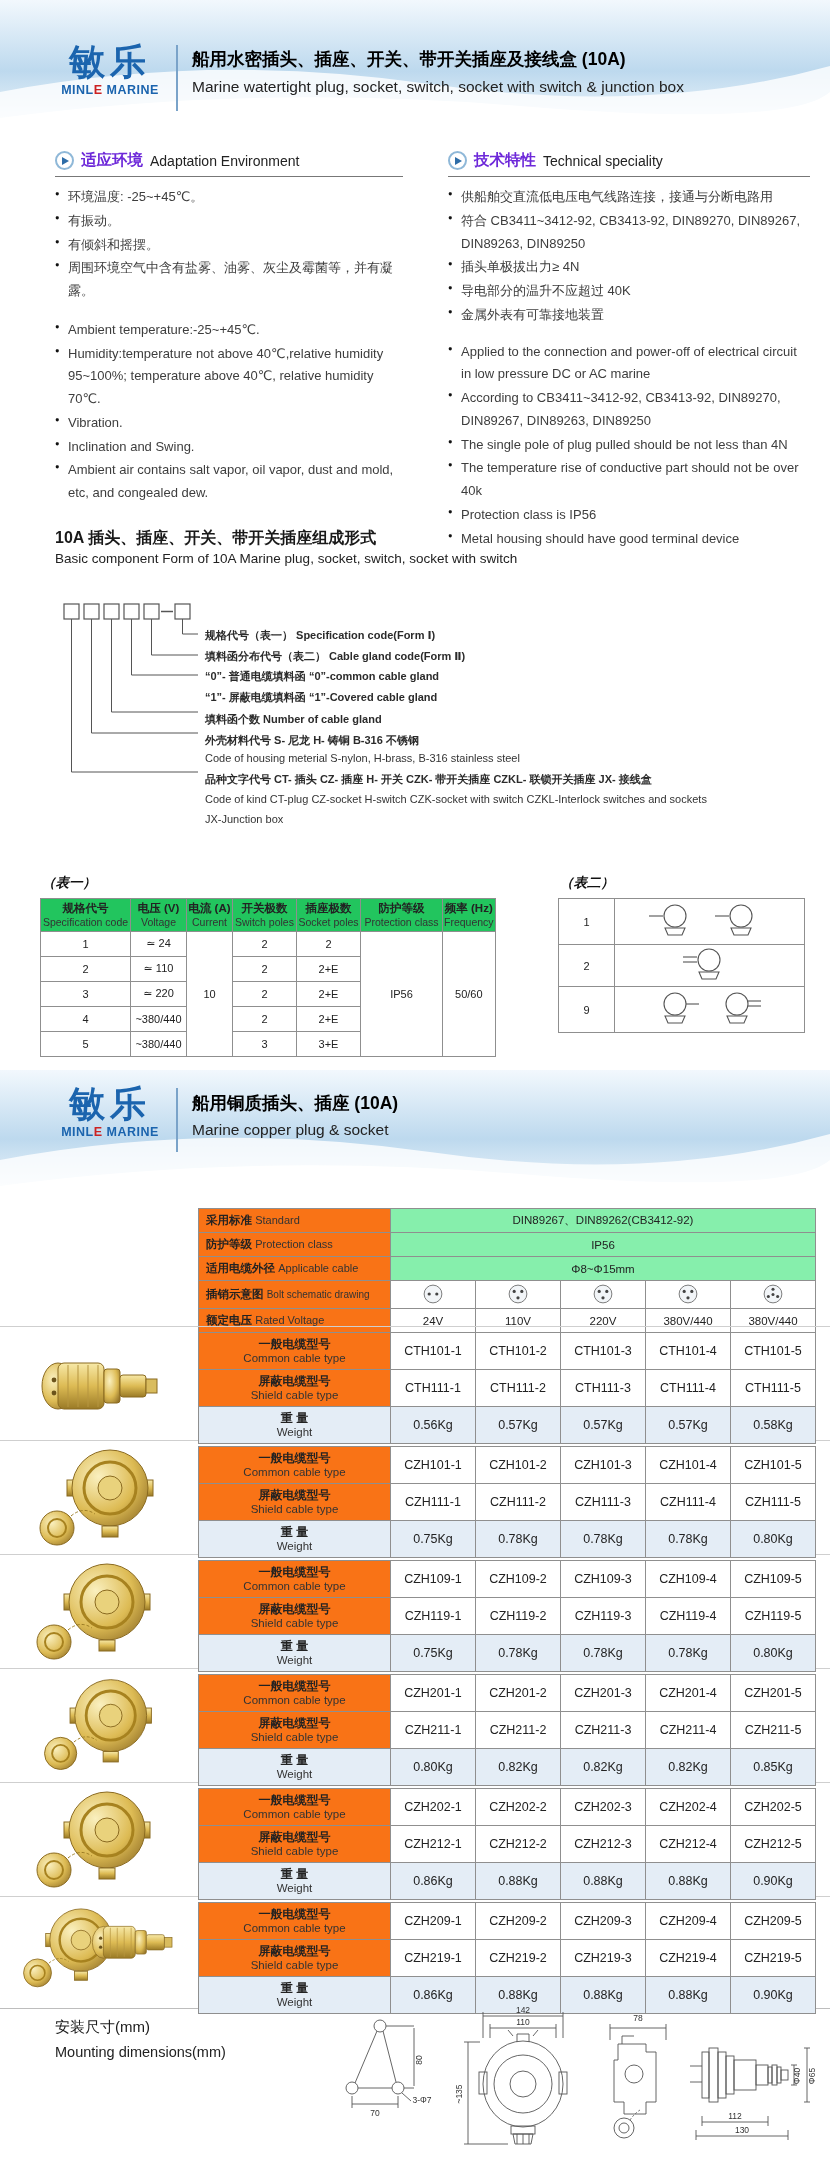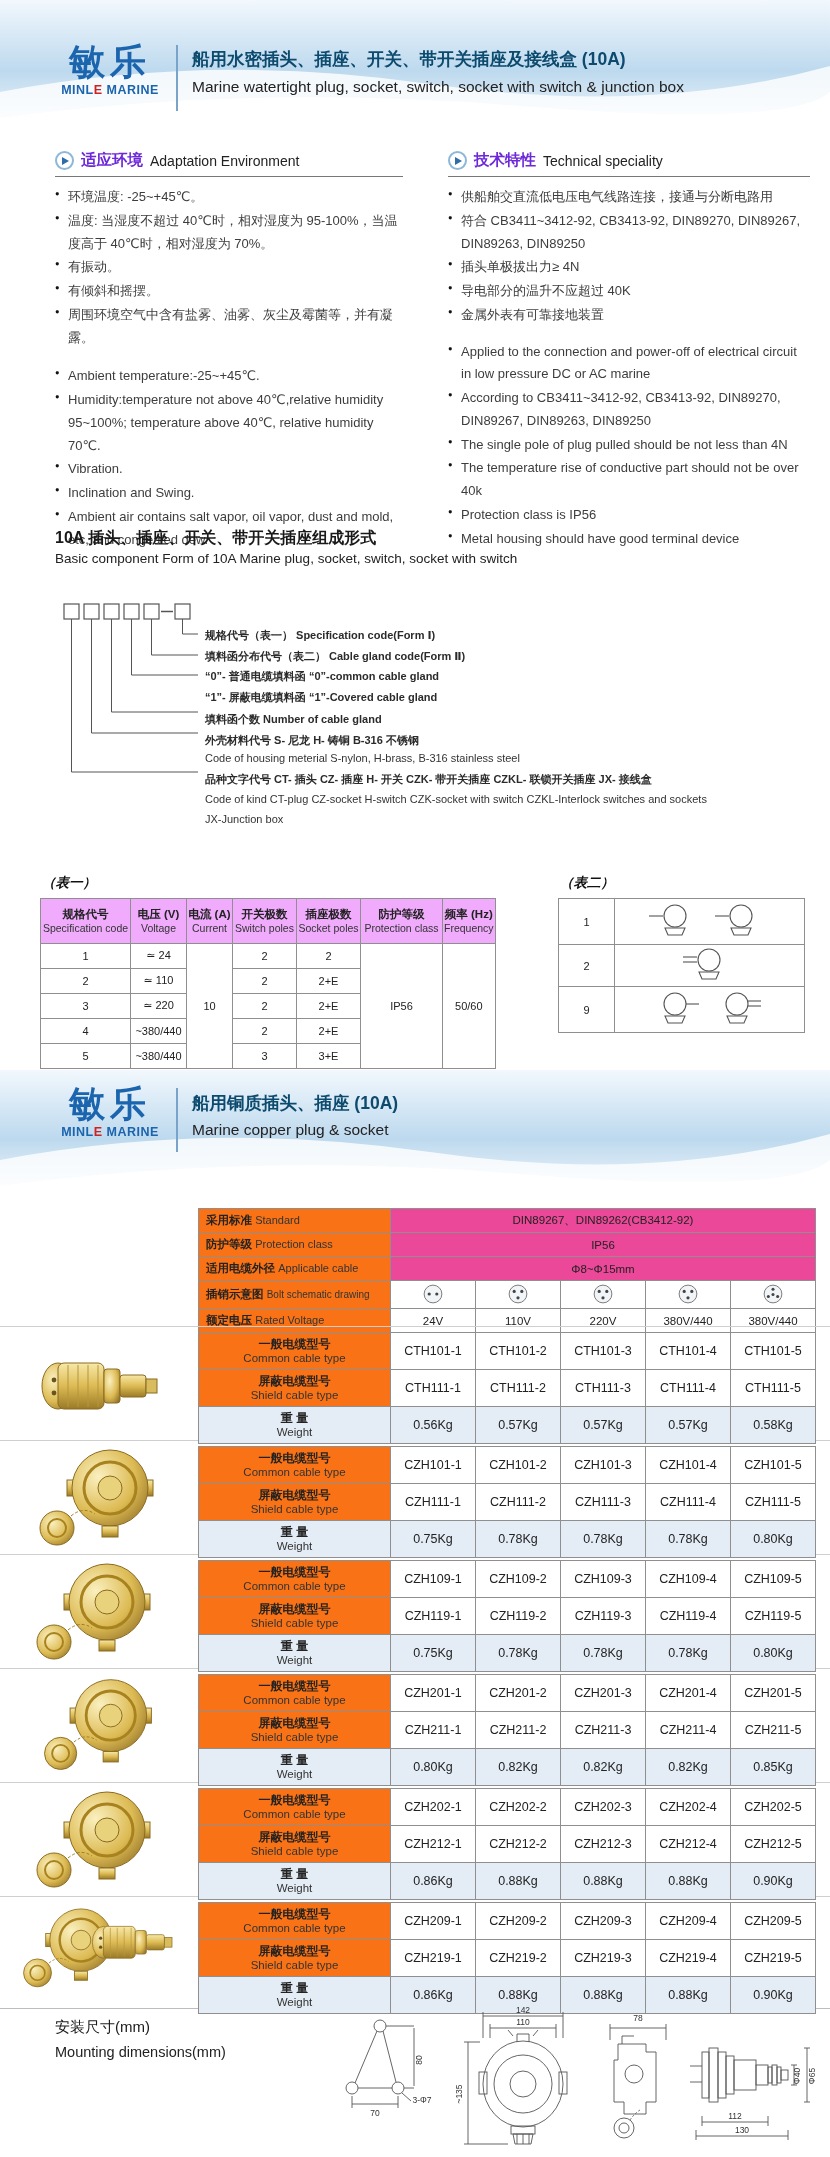--- a/index.html
+++ b/index.html
@@ -4,52 +4,52 @@
 <style>
   html,body{margin:0;padding:0;background:#fff;}
   .page{position:relative;width:830px;height:2157px;background:#fff;overflow:hidden;
         font-family:"Liberation Sans","DejaVu Sans",sans-serif;color:#333;}
   .abs{position:absolute;}
   
   .logo-cn{font-size:36px;font-weight:bold;color:#1b64ae;letter-spacing:5px;line-height:1;}
   .logo-en{font-size:12.5px;font-weight:bold;color:#1b64ae;letter-spacing:.5px;margin-top:3px;}
   .logo-en .red{color:#cc2222;}
   .vdiv{width:2px;background:#7aa3c9;}
-  .title-cn{font-size:17.5px;font-weight:bold;color:#0c4a6e;}
+  .title-cn{font-size:17.5px;font-weight:bold;color:#000000;}
   .title-en{font-size:15.5px;color:#222;}
   
   .sec-head{display:flex;align-items:center;gap:7px;border-bottom:1.5px solid #777;padding-bottom:5px;}
   .play-circle{width:15px;height:15px;border-radius:50%;border:2px solid #8fb8d8;background:#fff;
                display:inline-flex;align-items:center;justify-content:center;flex:0 0 auto;}
   .play-tri{width:0;height:0;border-left:7px solid #2e6da8;border-top:4.5px solid transparent;
             border-bottom:4.5px solid transparent;margin-left:2px;}
   .sec-cn{font-size:15.5px;font-weight:bold;color:#6d28d9;}
   .sec-en{font-size:14px;color:#222;}
   ul.blt{list-style:none;margin:9px 0 0 0;padding:0;}
   ul.blt li{position:relative;padding-left:13px;font-size:13px;line-height:1.75;color:#3d3d3d;margin-bottom:1px;}
   ul.blt li::before{content:"●";position:absolute;left:0;top:1px;font-size:7.5px;color:#111;}
   
   .cf-title-cn{font-size:16px;font-weight:bold;color:#1a1a1a;}
   .cf-title-en{font-size:13.5px;color:#222;}
   .cf-label{position:absolute;font-size:11px;color:#333;white-space:nowrap;}
   .cf-label.cnb{font-weight:bold;color:#2b2b2b;}
   
   .cap{font-size:13.5px;font-weight:bold;color:#111;font-style:italic;}
   table.t1,table.t2{position:absolute;border-collapse:collapse;table-layout:fixed;}
-  table.t1 th,table.t2 th{background:#f0abfc;border:1px solid #8f8f8f;font-weight:normal;padding:8px 1px;}
+  table.t1 th,table.t2 th{background:#22c55e;border:1px solid #8f8f8f;font-weight:normal;padding:2px 1px;}
   table.t1 td,table.t2 td{border:1px solid #8f8f8f;height:22px;text-align:center;font-size:11px;color:#222;background:#fff;}
   .th-cn{display:block;font-weight:bold;font-size:11.5px;color:#222;line-height:1.3;}
   .th-en{display:block;font-size:10.5px;color:#333;line-height:1.2;}
   
   table.spec,table.grp{position:absolute;border-collapse:collapse;table-layout:fixed;width:617px;}
   table.spec td{border:1px solid #8f8f8f;font-size:11.5px;color:#222;height:21px;text-align:center;background:#fff;}
   table.spec td.lab,table.grp td.lab{text-align:left;background:#f97316;padding:1px 7px;}
   table.spec td.lab b{font-size:11.5px;color:#222;}
   table.spec td.lab span{font-size:11px;color:#333;}
-  table.spec td.mval{background:#ec4899;}
+  table.spec td.mval{background:#86efac;}
   table.grp td{border:1px solid #8f8f8f;height:34px;text-align:center;font-size:12.5px;color:#222;background:#fff;}
   table.grp td.lab{text-align:center;padding:1px 4px;}
   table.grp tr.w td{background:#e4edf6;}
   .l1{font-weight:bold;font-size:12px;color:#222;line-height:1.3;}
   .l2{font-size:11.5px;color:#333;line-height:1.15;}
   .hsep{position:absolute;left:0;width:830px;height:1px;background:#cfcfcf;}
   .mnt-cn{font-size:15px;color:#1a1a1a;}
   .mnt-en{font-size:14.5px;color:#222;}
 </style>
 </head>
@@ -137,21 +137,20 @@
   <div class="abs" style="left:55px;top:150px;width:348px">
     <div class="sec-head">
       <span class="play-circle">
           <span class="play-tri"></span>
         </span>
       <span class="sec-cn">适应环境</span>
       <span class="sec-en">Adaptation Environment</span>
     </div>
     <ul class="blt">
       <li>环境温度: -25~+45℃。</li>
-      <li>温度: 当湿度不超过 40℃时，相对湿度为 95-100%，当温度高于 40℃时，相对湿度为 70%。</li>
       <li>有振动。</li>
       <li>有倾斜和摇摆。</li>
       <li>周围环境空气中含有盐雾、油雾、灰尘及霉菌等，并有凝露。</li>
     </ul>
     <ul class="blt" style="margin-top:16px">
       <li>Ambient temperature:-25~+45℃.</li>
       <li>Humidity:temperature not above 40℃,relative humidity 95~100%; temperature above 40℃, relative humidity 70℃.</li>
       <li>Vibration.</li>
       <li>Inclination and Swing.</li>
       <li>Ambient air contains salt vapor, oil vapor, dust and mold, etc, and congealed dew.</li>

